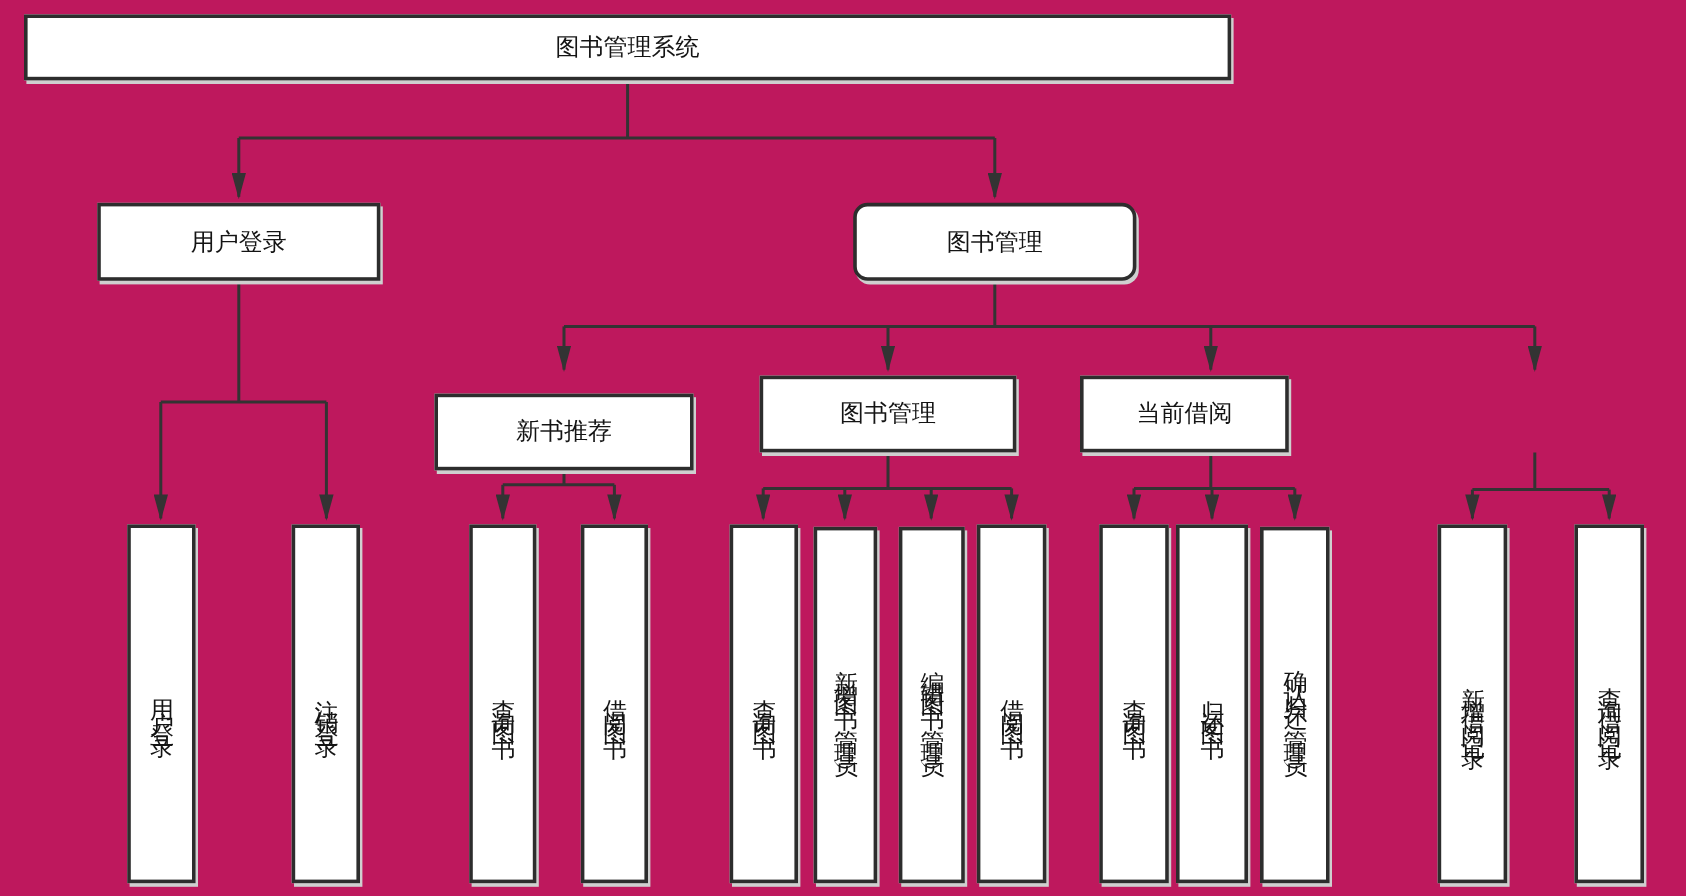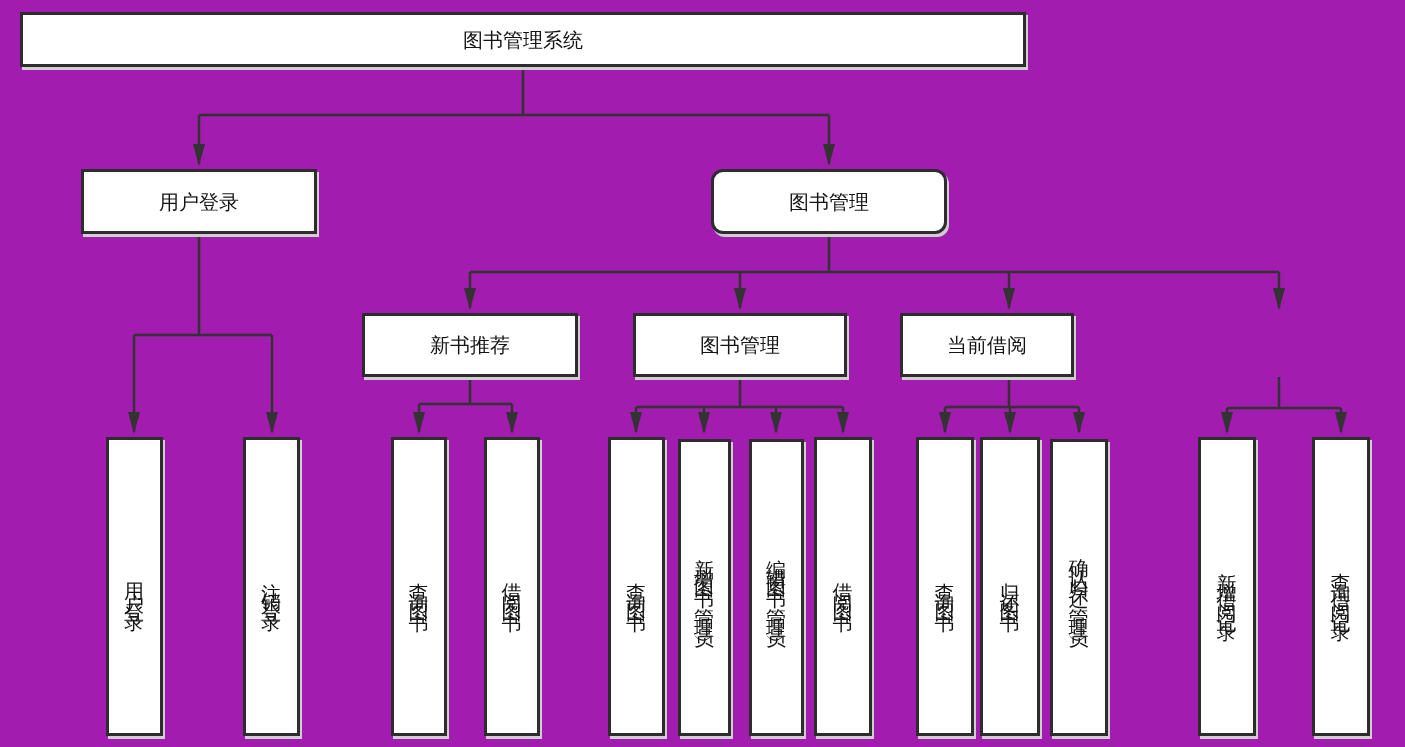--- a/index.html
+++ b/index.html
@@ -5,21 +5,21 @@
   html, body {
     margin: 0;
     padding: 0;
     background: #ffffff;
     font-family: "Liberation Sans", sans-serif;
   }
   .canvas {
     position: relative;
     width: 1405px;
     height: 747px;
-    background: #a21caf;
+    background: #be185d;
     overflow: hidden;
   }
   .wires {
     position: absolute;
     left: 0; top: 0;
     width: 1405px; height: 747px;
     z-index: 1;
   }
   .box {
     position: absolute;
@@ -99,21 +99,21 @@
       <line x1="1227" y1="408" x2="1227" y2="432" marker-end="url(#arrow)"></line>
       <line x1="1341" y1="408" x2="1341" y2="432" marker-end="url(#arrow)"></line>
     </g>
   </svg>
 
   <div class="box" style="left:20px; top:12px; width:1006px; height:55px;">图书管理系统</div>
 
   <div class="box" style="left:81px; top:169px; width:236px; height:65px;">用户登录</div>
   <div class="box" style="left:711px; top:169px; width:236px; height:65px;border-radius:12px;">图书管理</div>
 
-  <div class="box" style="left:362px; top:313px; width:216px; height:64px;">新书推荐</div>
+  <div class="box" style="left:362px; top:328px; width:216px; height:64px;">新书推荐</div>
   <div class="box" style="left:633px; top:313px; width:214px; height:64px;">图书管理</div>
   <div class="box" style="left:900px; top:313px; width:174px; height:64px;">当前借阅</div>
 
   <div class="box v" style="left:106px; top:437px; width:57px; height:299px;">用户登录</div>
   <div class="box v" style="left:243px; top:437px; width:57px; height:299px;">注销登录</div>
 
   <div class="box v" style="left:391px; top:437px; width:56px; height:299px;">查询图书</div>
   <div class="box v" style="left:484px; top:437px; width:56px; height:299px;">借阅图书</div>
 
   <div class="box v" style="left:608px; top:437px; width:57px; height:299px;">查询图书</div>

